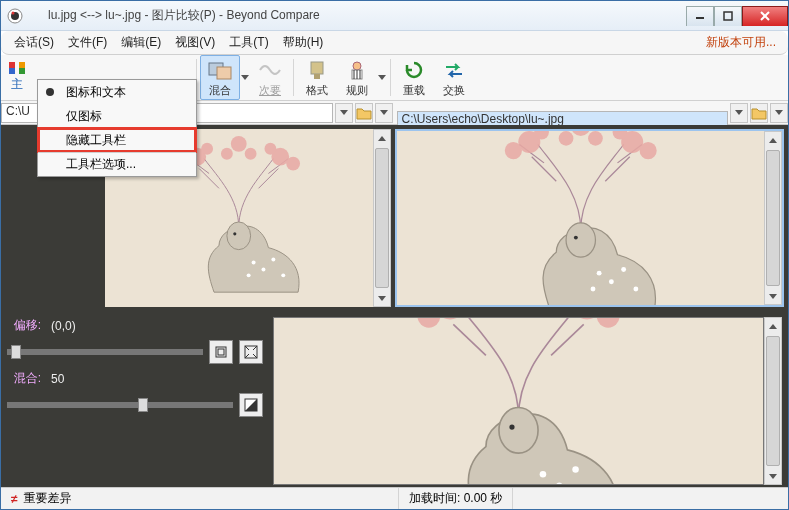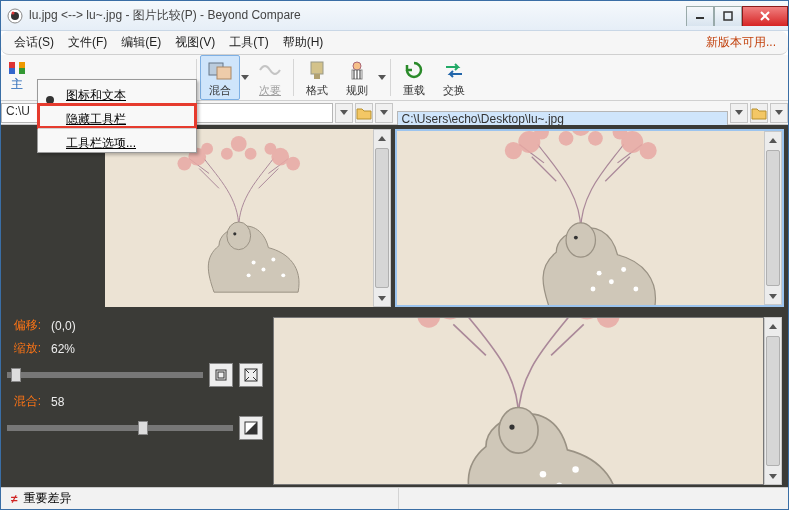--- a/index.html
+++ b/index.html
@@ -1,21 +1,21 @@
 <!DOCTYPE html>
 <html><head>
 <meta charset="utf-8">
 <style>
 * { margin: 0; padding: 0; box-sizing: border-box; font-family: "Microsoft YaHei", "Segoe UI", Tahoma, sans-serif; font-size: 12px; }
 html, body { width: 789px; height: 510px; overflow: hidden; background: #fff; }
 
 .window { width: 789px; height: 510px; border: 1px solid #3a6ea5; display: flex; flex-direction: column; }
 
 
-.titlebar { height: 30px; background: linear-gradient(#f5f9fc,#e6eef7); display: flex; align-items: center; padding: 0 0 0 6px; border-bottom: 1px solid #c9d7e6; }
+.titlebar { height: 30px; background: linear-gradient(#f5f9fc,#e6eef7); display: flex; align-items: center; padding: 0 0 0 6px; border-bottom: 1px solid #c9d7e6; gap: 19px; }
 .titlebar .app-icon { width: 16px; height: 16px; margin-right: 6px; }
 .titlebar .title { color: #444; flex: 0 0 auto; }
 .titlebar .spacer { flex: 1; }
 .titlebar .win-btns { display: flex; height: 20px; }
 .win-btn { width: 28px; height: 20px; margin-left: 0; display: flex; align-items: center; justify-content: center; border: 1px solid #9aa; border-bottom: none; }
 .win-min, .win-max { background: linear-gradient(#f5f8fb,#d8e4ef); }
 .win-close { width: 46px; background: linear-gradient(#f08080,#d62424); border-color: #8a1a1a; }
 .win-btn svg { display:block; }
 
 
@@ -35,21 +35,21 @@
 .tb-btn.active { background: #cfe5fb; border: 1px solid #7eb0e4; border-radius: 2px; }
 .tb-drop { width: 10px; display:flex; align-items:center; justify-content:center; }
 
 .tb-left-stub { width: 32px; display:flex; flex-direction:column; align-items:center; justify-content:center; color:#1a5fb4; font-size:11px; padding:2px 0; }
 .tb-left-stub .dots { display:flex; gap:4px; margin-bottom:2px;}
 .tb-left-stub .dot { width:6px; height:6px; }
 .dot.r{background:#d33;} .dot.o{background:#e90;} .dot.b{background:#36c;} .dot.g{background:#393;}
 
 
 .popup { position: absolute; top: 24px; left: 36px; width: 160px; background: #f8f8f8; border: 1px solid #9a9a9a; box-shadow: 2px 2px 3px rgba(0,0,0,.25); z-index: 50; }
-.popup-row { height: 24px; display: flex; align-items: flex-end; padding: 0 8px 0 28px; position: relative; cursor: default; text-decoration: underline; }
+.popup-row { height: 24px; display: flex; align-items: center; padding: 0 8px 0 28px; position: relative; cursor: default; }
 .popup-row.with-sep { border-top: 1px solid #d0d0d0; }
 .popup-row .radio { position:absolute; left:8px; width:8px; height:8px; border-radius:50%; background:#333; }
 .popup-row.highlighted { outline: 3px solid #e63b2e; outline-offset: -2px; }
 
 
 .pathbar { height: 24px; background: #f6f6f6; border-bottom: 1px solid #c8c8c8; display: flex; align-items: center; }
 .path-half { flex: 1; display: flex; align-items: center; min-width: 0; }
 .path-input { flex: 1; height: 20px; border: 1px solid #b6b6b6; background: #fff; padding: 0 4px; font-size: 12px; color: #333; min-width: 0; overflow: hidden; white-space: nowrap; }
 .path-input.sel { background: #cfe5fb; margin-top: 16px; }
 .path-btn { width: 18px; height: 20px; display:flex; align-items:center; justify-content:center; border:1px solid #c6c6c6; background:#f0f0f0; margin-left:2px; }
@@ -66,21 +66,21 @@
 .vscroll .arrow.up{top:0;} .vscroll .arrow.down{bottom:0;}
 
 
 .deer-scene { position:absolute; inset:0; }
 .deer-scene svg { width:100%; height:100%; }
 
 
 .bottom { flex: 1; background: #3b3b37; display:flex; padding: 6px 6px 2px 6px; gap: 10px; color:#eee; font-size:12px; min-height:0; }
 .bottom-left { width: 256px; display:flex; flex-direction:column; gap:6px; }
 .info-row { display:flex; align-items:center; gap:10px; }
-.info-label { width: 34px; text-align:right; color:#f97316; }
+.info-label { width: 34px; text-align:right; color:#f0abfc; }
 .info-value { color:#eee; }
 .slider-row { display:flex; align-items:center; gap:6px; }
 .slider-track { flex:1; height: 6px; background:#777; position:relative; }
 .slider-thumb { position:absolute; top:-4px; width:10px; height:14px; background:#ddd; border:1px solid #888; }
 .sq-btn { width:24px; height:24px; background:#eee; border:1px solid #888; display:flex; align-items:center; justify-content:center; }
 .bottom-right { flex:1; display:flex; min-height:0; }
 .bottom-right .img-holder { flex:1; background:#ece3d4; position:relative; border:1px solid #777; overflow:hidden;}
 .bottom-right .vscroll { width:18px; }
 
 
@@ -150,20 +150,23 @@
           <span class="dot g"></span>
         </div>
       <span class="tb-label">主</span>
     </div>
 
     <div class="popup">
       <div class="popup-row">
         <span class="radio"></span>
         <span>图标和文本</span>
       </div>
+      <div class="popup-row">
+        <span>仅图标</span>
+      </div>
       <div class="popup-row with-sep highlighted">
         <span>隐藏工具栏</span>
       </div>
       <div class="popup-row with-sep">
         <span>工具栏选项...</span>
       </div>
     </div>
 
     <div style="width:160px"></div>
     <div class="tb-sep"></div>
@@ -374,44 +377,40 @@
       </div>
     </div>
   </div>
 
   <div class="bottom">
     <div class="bottom-left">
       <div class="info-row">
         <span class="info-label">偏移:</span>
         <span class="info-value">(0,0)</span>
       </div>
-      <div class="info-row">
-        <span class="info-label">缩放:</span>
-        <span class="info-value">62%</span>
-      </div>
       <div class="slider-row">
         <div class="slider-track">
           <div class="slider-thumb" id="zoom-thumb" style="left: 2%;"></div>
         </div>
         <div class="sq-btn">
           <svg width="14" height="14">
               <rect x="2" y="2" width="10" height="10" fill="none" stroke="#333"></rect>
               <rect x="4" y="4" width="6" height="6" fill="none" stroke="#333"></rect>
             </svg>
         </div>
         <div class="sq-btn">
           <svg width="14" height="14">
               <rect x="1" y="1" width="12" height="12" fill="none" stroke="#333"></rect>
               <path d="M1 1 L5 5 M13 1 L9 5 M1 13 L5 9 M13 13 L9 9" stroke="#333"></path>
             </svg>
         </div>
       </div>
       <div class="info-row">
         <span class="info-label">混合:</span>
-        <span class="info-value">58</span>
+        <span class="info-value">50</span>
       </div>
       <div class="slider-row">
         <div class="slider-track">
           <div class="slider-thumb" id="blend-thumb" style="left: 58%;"></div>
         </div>
         <div class="sq-btn">
           <svg width="14" height="14">
               <rect x="1" y="1" width="12" height="12" fill="#fff" stroke="#333"></rect>
               <path d="M1 13 L13 1 L13 13 Z" fill="#333"></path>
             </svg>
@@ -460,15 +459,18 @@
           </div>
       </div>
     </div>
   </div>
 
   <div class="statusbar">
     <div class="status-seg wide">
       <span class="neq">≠</span>
       <span>重要差异</span>
     </div>
+    <div class="status-seg">
+      <span>加载时间: 0.00 秒</span>
+    </div>
   </div>
 
 </div>
 
 </body></html>

